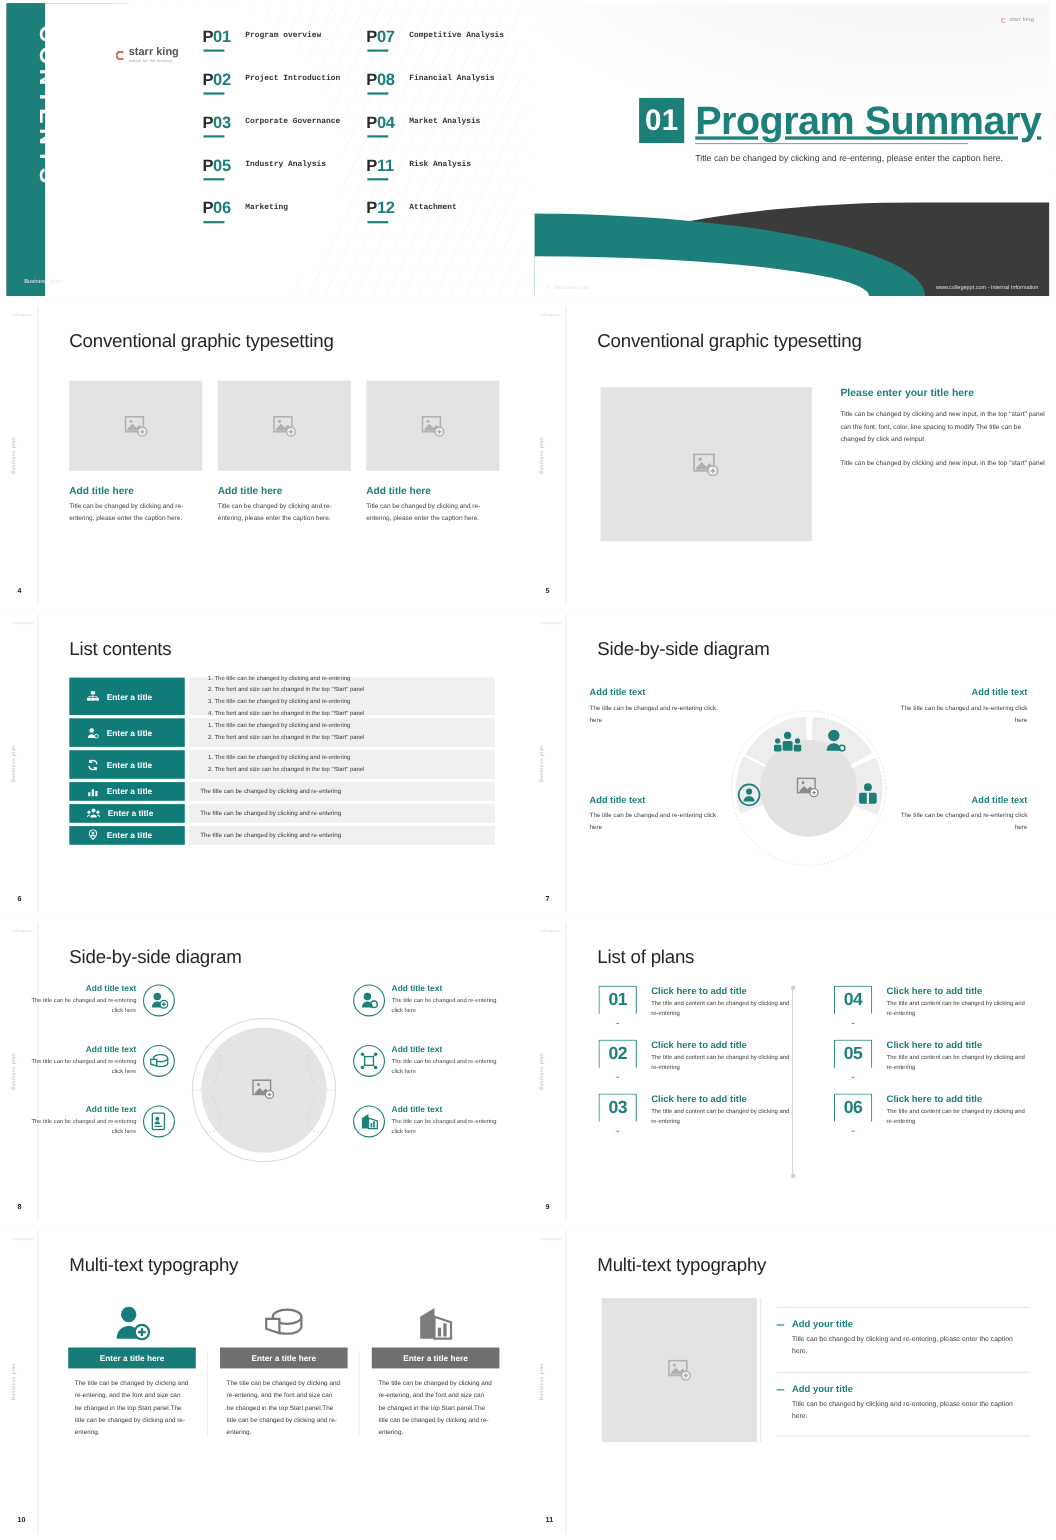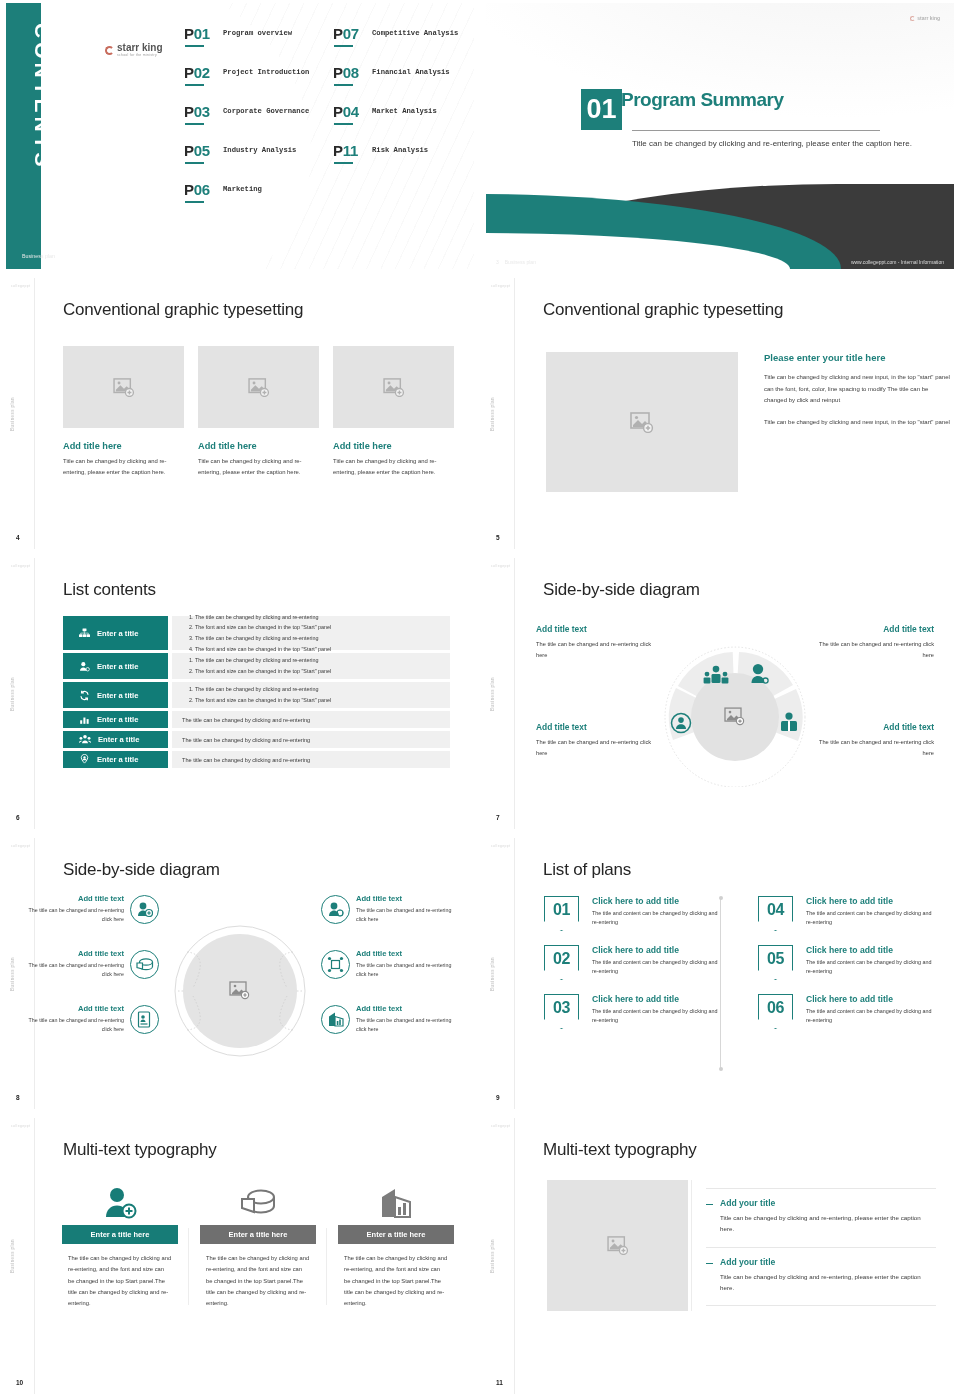--- a/index.html
+++ b/index.html
@@ -43,21 +43,21 @@
   .s3 .tex { position:absolute; inset:0;
       background:
         radial-gradient(120% 90% at 75% -20%, #f4f4f4 0%, #fafafa 40%, #ffffff 70%),
         repeating-linear-gradient(118deg, rgba(0,0,0,0.030) 0 1px, rgba(0,0,0,0) 1px 11px);
   }
   .s3 .logo-tr { position:absolute; right:14px; top:12px; display:flex; align-items:center; gap:2px; opacity:.55; }
   .s3 .logo-tr .r { width:5px;height:5px;border:1px solid #c86d5e;border-radius:50%;border-right-color:transparent;}
   .s3 .logo-tr span { font-size:5px; color:#777; font-weight:600; }
   .s3 .numbox { position:absolute; left:95px; top:86px; width:41px; height:41px; background:#1d7f7a; color:#fff;
        font-size:27px; font-weight:700; display:flex; align-items:center; justify-content:center; }
-  .s3 .title { position:absolute; left:135px; top:86px; font-size:19px; font-weight:700; color:#1d7f7a; letter-spacing:-.5px; }
+  .s3 .title { position:absolute; left:146px; top:86px; font-size:36px; font-weight:700; color:#1d7f7a; letter-spacing:-.5px;text-decoration:underline; }
   .s3 .rule { position:absolute; left:146px; top:127px; width:248px; height:1px; background:#9a9a9a; }
   .s3 .cap { position:absolute; left:146px; top:135px; width:290px; font-size:8px; color:#3a3a3a; line-height:1.55; }
   .s3 .dark-wave { position:absolute; left:0; bottom:0; width:100%; height:85px; background:#3b3b3b;
        border-radius: 75% 0 0 0 / 100% 0 0 0; }
   .s3 .teal-wave { position:absolute; left:-10px; bottom:0; width:78%; height:75px; background:#1d7f7a;
        border-radius: 0 100% 0 0 / 0 100% 0 0; }
   .s3 .white-wave { position:absolute; left:-5px; bottom:0; width:66%; height:36px; background:#fff;
        border-radius: 0 100% 0 0 / 0 100% 0 0; }
   .s3 .foot { position:absolute; left:0; bottom:0; width:100%; height:14px; display:flex; align-items:center;
        justify-content:space-between; padding:0 10px; }
@@ -209,20 +209,25 @@
             <div class="toc-rule"></div>
           </div>
           <div class="toc-item">
             <div class="toc-p">P<em>11</em></div>
             <div class="toc-lbl">Risk Analysis</div>
             <div class="toc-rule"></div>
           </div>
           <div class="toc-item">
             <div class="toc-p">P<em>06</em></div>
             <div class="toc-lbl">Marketing</div>
+            <div class="toc-rule"></div>
+          </div>
+          <div class="toc-item">
+            <div class="toc-p">P<em>12</em></div>
+            <div class="toc-lbl">Attachment</div>
             <div class="toc-rule"></div>
           </div>
         </div>
       <div class="footer-bp">Business plan</div>
     </div>
   </div>
 
   <div class="slide">
     <div class="slide-inner s3">
       <div class="tex"></div>

